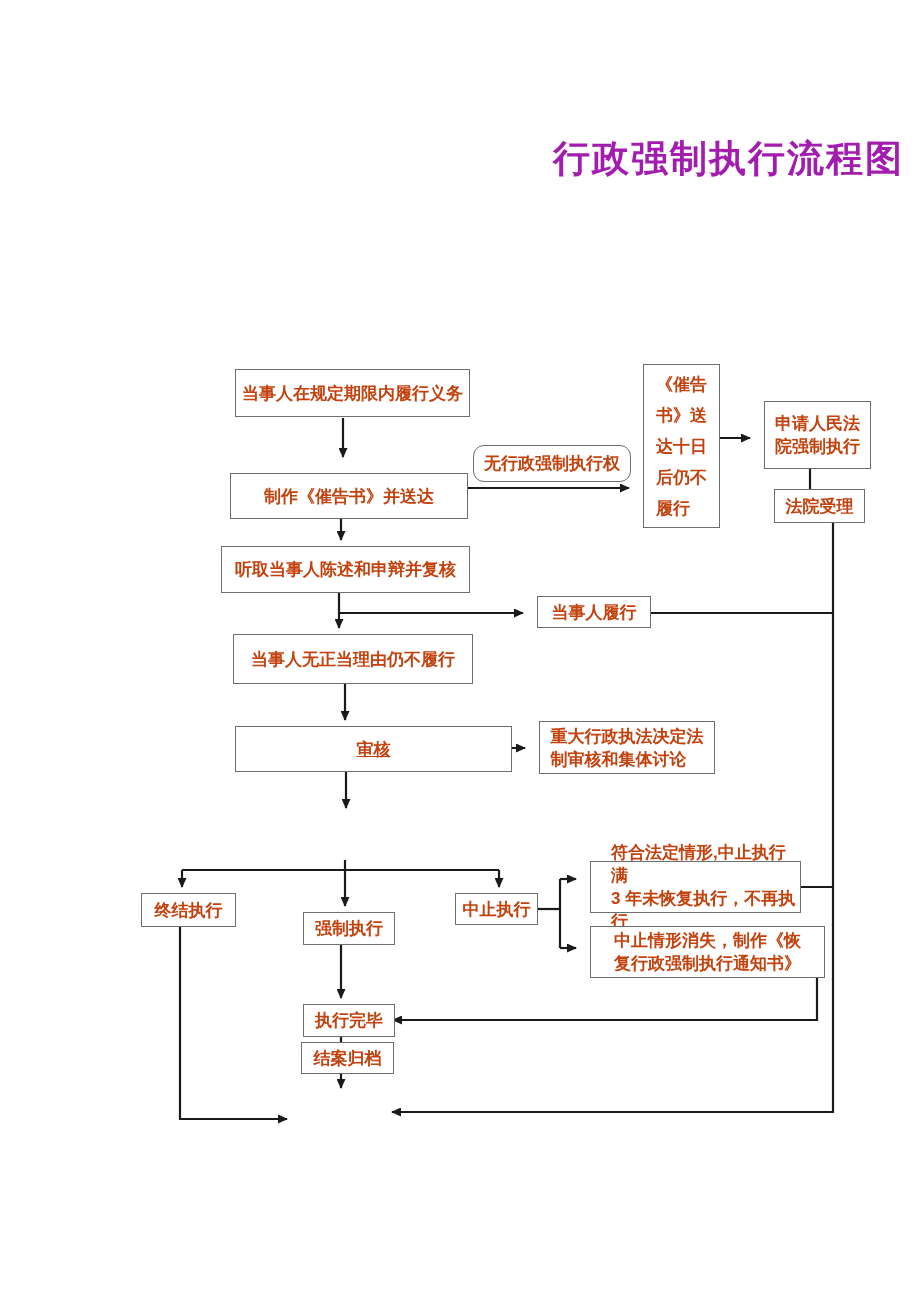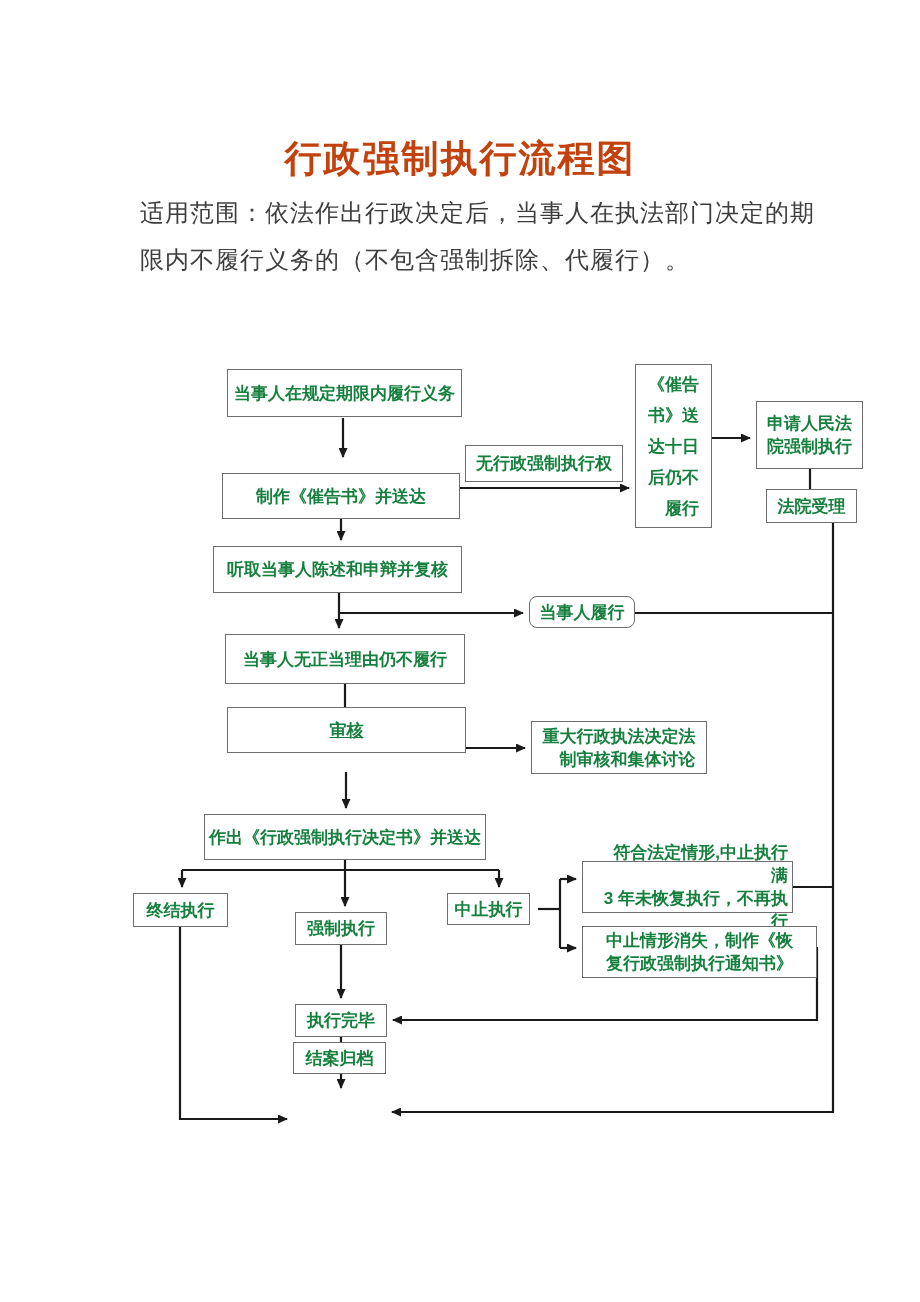--- a/index.html
+++ b/index.html
@@ -4,57 +4,54 @@
 <style>
   html,body{margin:0;padding:0;background:#ffffff;}
   .page{
     position:relative;
     width:920px;height:1302px;
     background:#ffffff;
     font-family:"Liberation Sans","DejaVu Sans",sans-serif;
     overflow:hidden;
   }
   .doc-title{
-    position:absolute;left:0;right:0;top:134px;
-    text-align:center;
+    position:absolute;left:0;right:16px;top:134px;
+    text-align:right;
     font-size:37px;font-weight:bold;letter-spacing:2px;
-    color:#c2410c;
+    color:#a21caf;
     font-family:"Liberation Sans","DejaVu Sans",sans-serif;
   }
   .intro{
     position:absolute;left:140px;top:190px;width:690px;
     font-family:"Liberation Serif","DejaVu Serif",serif;
     font-size:24px;line-height:47px;letter-spacing:1px;
     color:#3d3d3d;
   }
   .intro .line{white-space:nowrap;}
   .flow{position:absolute;left:0;top:0;width:920px;height:1302px;}
   .flow svg{position:absolute;left:0;top:0;}
   .node{
     position:absolute;box-sizing:border-box;
     border:1px solid #6e6e6e;background:#ffffff;
     display:flex;align-items:center;justify-content:center;
-    text-align:right;
-    font-size:17px;font-weight:bold;color:#15803d;
+    text-align:left;
+    font-size:17px;font-weight:bold;color:#c2410c;
     line-height:23px;
     padding:2px 4px;
+    margin-left:8px;
   }
   .node.tall{line-height:31px;}
 </style>
 </head>
 <body>
 
 <div class="page">
 
   <div class="doc-title">行政强制执行流程图</div>
 
-  <div class="intro">
-    <div class="line">适用范围：依法作出行政决定后，当事人在执法部门决定的期</div>
-    <div class="line">限内不履行义务的（不包含强制拆除、代履行）。</div>
-  </div>
 
   <div class="flow">
 
     <svg width="920" height="1302" viewBox="0 0 920 1302">
       <defs>
         <marker id="ah" markerWidth="11" markerHeight="9" refX="9" refY="4.5" orient="auto" markerUnits="userSpaceOnUse">
           <path d="M0,0 L10,4.5 L0,9 Z" fill="#1a1a1a"></path>
         </marker>
       </defs>
       <g stroke="#1a1a1a" stroke-width="2.2" fill="none">
@@ -102,45 +99,44 @@
         <path d="M341,1037 V1088" marker-end="url(#ah)"></path>
 
         <path d="M180,927 V1119 H287" marker-end="url(#ah)"></path>
       </g>
     </svg>
 
     <div class="node" style="left:227px;top:369px;width:235px;height:48px;">当事人在规定期限内履行义务</div>
 
     <div class="node" style="left:222px;top:473px;width:238px;height:46px;">制作《催告书》并送达</div>
 
-    <div class="node" style="left:465px;top:445px;width:158px;height:37px;">无行政强制执行权</div>
+    <div class="node" style="left:465px;top:445px;width:158px;height:37px;border-radius:11px;">无行政强制执行权</div>
 
     <div class="node tall" style="left:635px;top:364px;width:77px;height:164px;">
         <span>《催告<br>书》送<br>达十日<br>后仍不<br>履行</span>
       </div>
 
     <div class="node" style="left:756px;top:401px;width:107px;height:68px;">
         <span>申请人民法<br>院强制执行</span>
       </div>
 
     <div class="node" style="left:766px;top:489px;width:91px;height:34px;">法院受理</div>
 
     <div class="node" style="left:213px;top:546px;width:249px;height:47px;">听取当事人陈述和申辩并复核</div>
 
-    <div class="node" style="left:529px;top:596px;width:106px;height:32px;border-radius:8px;">当事人履行</div>
+    <div class="node" style="left:529px;top:596px;width:114px;height:32px;">当事人履行</div>
 
     <div class="node" style="left:225px;top:634px;width:240px;height:50px;">当事人无正当理由仍不履行</div>
 
-    <div class="node" style="left:227px;top:707px;width:239px;height:46px;text-decoration:underline;">审核</div>
+    <div class="node" style="left:227px;top:726px;width:277px;height:46px;text-decoration:underline;">审核</div>
 
     <div class="node" style="left:531px;top:721px;width:176px;height:53px;">
         <span>重大行政执法决定法<br>制审核和集体讨论</span>
       </div>
 
-    <div class="node" style="left:204px;top:814px;width:282px;height:46px;">作出《行政强制执行决定书》并送达</div>
 
     <div class="node" style="left:133px;top:893px;width:95px;height:34px;">终结执行</div>
 
     <div class="node" style="left:295px;top:912px;width:92px;height:33px;">强制执行</div>
 
     <div class="node" style="left:447px;top:893px;width:83px;height:32px;">中止执行</div>
 
     <div class="node" style="left:582px;top:861px;width:211px;height:52px;padding-left:20px;">
         <span>符合法定情形,中止执行满<br>3 年未恢复执行，不再执行</span>
       </div>

